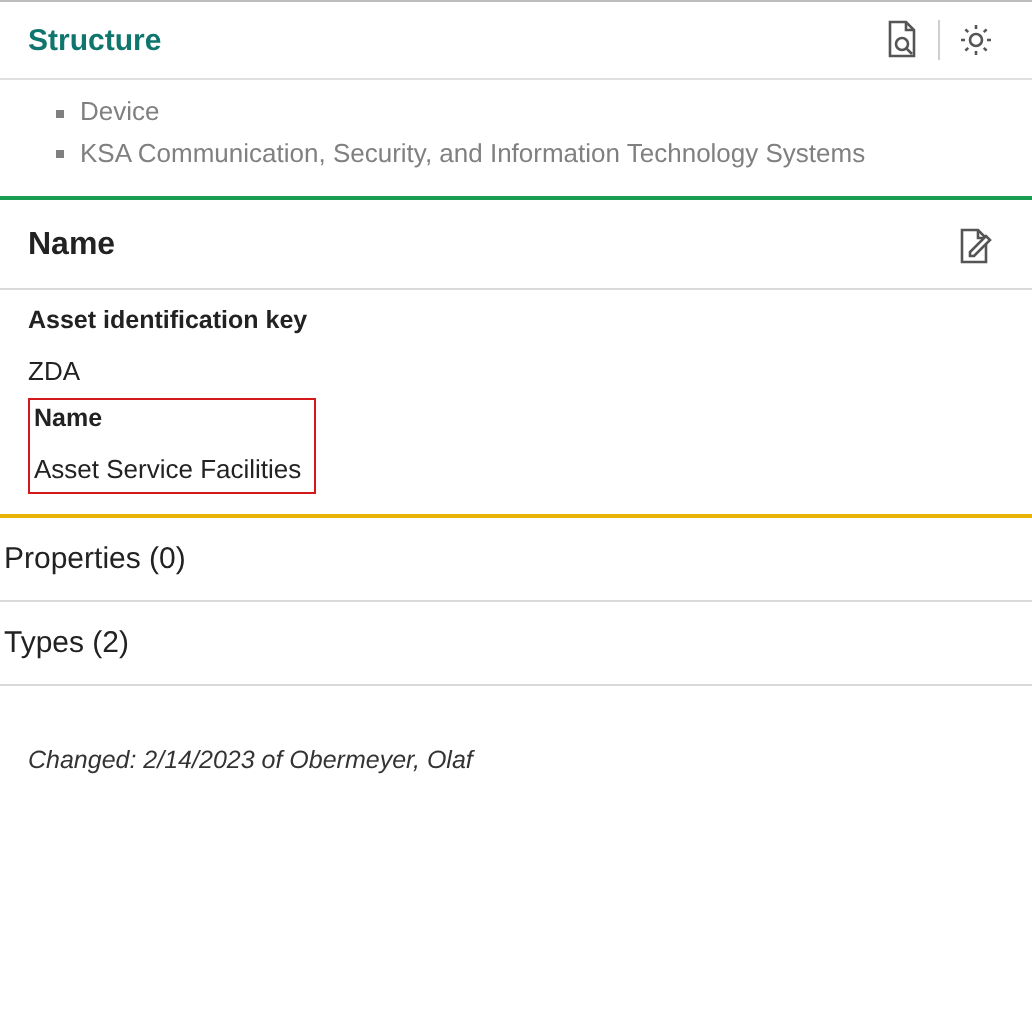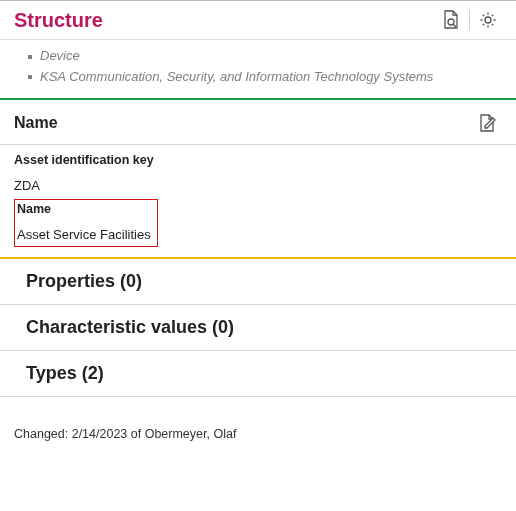--- a/index.html
+++ b/index.html
@@ -13,23 +13,23 @@
   .panel { padding: 0; }
   .structure-header {
     display: flex;
     align-items: center;
     padding: 6px 14px 6px 14px;
     border-top: 1px solid #bdbdbd;
     border-bottom: 1px solid #e0e0e0;
   }
   .structure-title {
     flex: 1;
-    font-size: 20px;
+    font-size: 15px;
     font-weight: 600;
-    color: #be185d;
+    color: #0f766e;
   }
   .icon-group {
     display: flex;
     align-items: center;
     gap: 0;
   }
   .icon-btn {
     width: 28px; height: 26px;
     display: flex; align-items: center; justify-content: center;
     color: #555;
@@ -38,21 +38,21 @@
     width: 1px; height: 20px; background: #cfcfcf;
     margin: 0 4px;
   }
   svg { display: block; }
   .tree {
     padding: 6px 14px 10px 28px;
     color: #808080;
     border-bottom: 2px solid #1a9c52;
   }
   .tree ul { list-style: none; padding-left: 0; }
-  .tree li { line-height: 1.6; font-style: italic; }
+  .tree li { line-height: 1.6; }
   .bullet {
     display:inline-block; width:4px; height:4px; background:#808080;
     margin-right: 8px; vertical-align: middle;
   }
   .tree-child { padding-left: 26px; }
   .section-header {
     display: flex; align-items: center;
     padding: 10px 14px 8px 14px;
     border-bottom: 1px solid #d9d9d9;
   }
@@ -65,30 +65,31 @@
   .field-label { font-size: 12.5px; font-weight: 700; }
   .field-value { font-size: 13px; margin-top: 11px; }
   .highlight-box {
     border: 1.5px solid #d31919;
     padding: 2px 6px 4px 2px;
     margin-top: 6px;
     display: inline-block;
     min-width: 125px;
   }
   .collapsible {
-    padding: 12px 26px;
-    font-size: 18px;
-    font-weight: 700;
+    padding: 12px 2px;
+    font-size: 15px;
+    font-weight: 400;
     border-bottom: 1px solid #d9d9d9;
     cursor: pointer;
   }
   .footer {
     padding: 30px 14px 10px 14px;
     font-size: 12.5px;
     color: #333;
+    font-style: italic;
   }
 </style>
 </head>
 <body>
 
 <div class="panel">
 
   <div class="structure-header">
     <div class="structure-title">Structure</div>
     <div class="icon-group">
@@ -137,18 +138,17 @@
   <div class="name-body">
     <div class="field-label">Asset identification key</div>
     <div class="field-value">ZDA</div>
     <div class="highlight-box">
       <div class="field-label">Name</div>
       <div class="field-value">Asset Service Facilities</div>
     </div>
   </div>
 
   <div class="collapsible">Properties (0)</div>
-  <div class="collapsible">Characteristic values (0)</div>
   <div class="collapsible">Types (2)</div>
 
   <div class="footer">Changed: 2/14/2023 of Obermeyer, Olaf</div>
 
 </div>
 
 </body></html>

